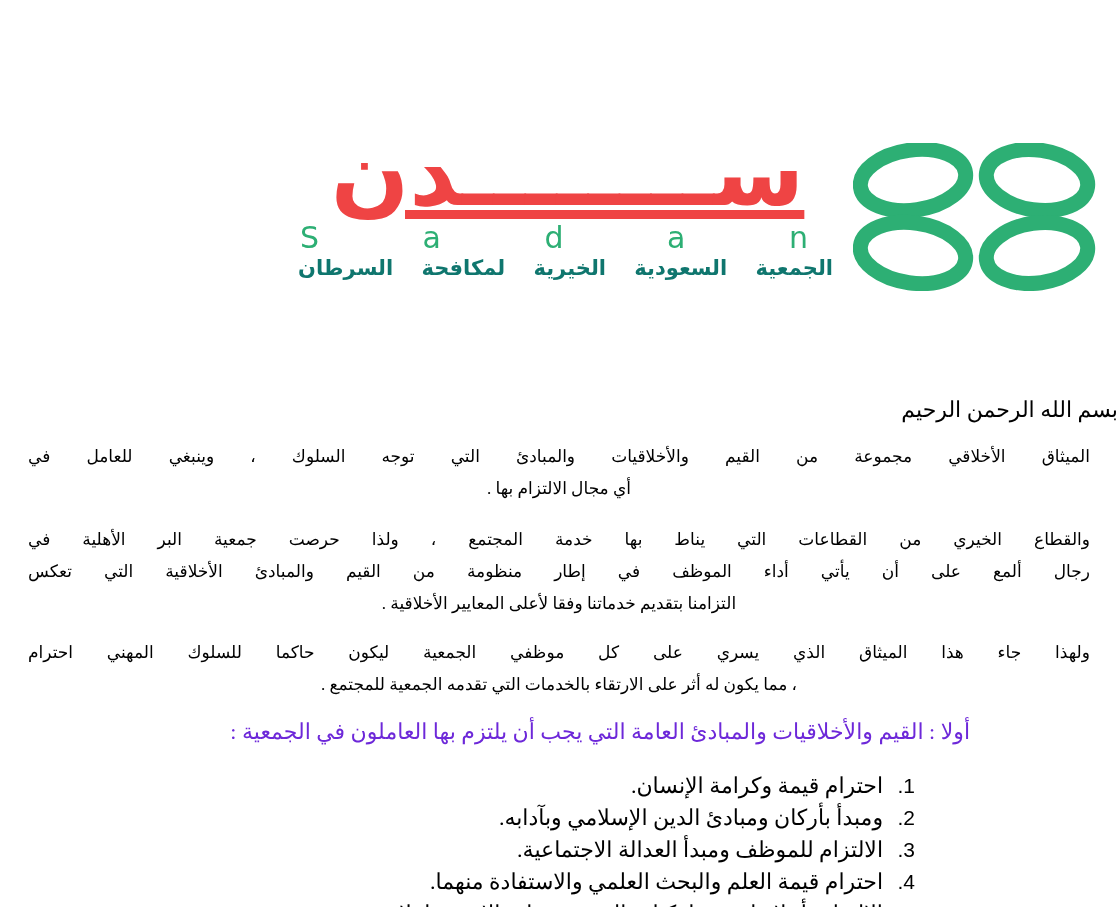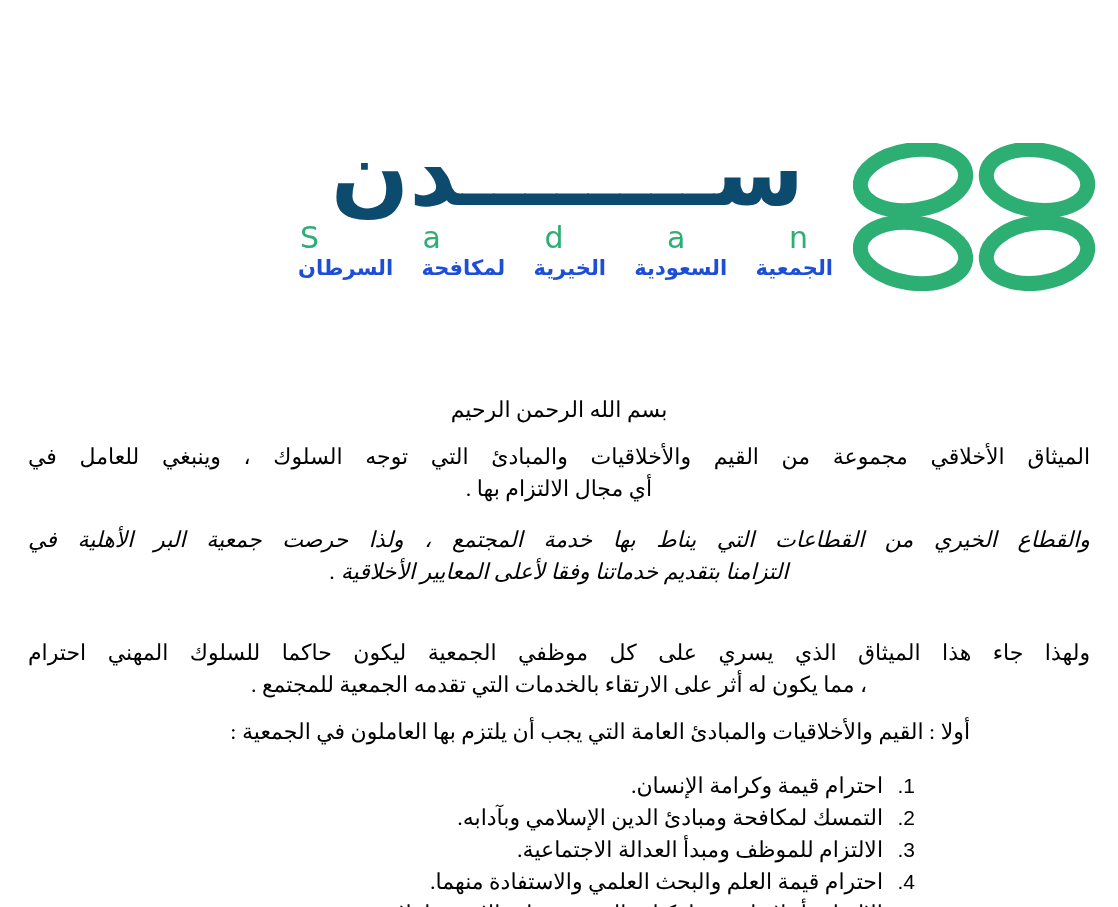--- a/index.html
+++ b/index.html
@@ -8,51 +8,52 @@
     width:1118px;height:907px;
     background:#ffffff;
     overflow:hidden;
     font-family:"Liberation Serif","DejaVu Serif",serif;
     color:#000;
   }
   
   .logo-wordmark{
     position:absolute;left:295px;top:128px;width:545px;height:100px;
     line-height:92px;font-size:92px;font-weight:bold;
-    color:#0c4a6e;text-align:center;direction:rtl;white-space:nowrap;
+    color:#ef4444;text-align:center;direction:rtl;white-space:nowrap;
     font-family:"DejaVu Sans",sans-serif;
+    text-decoration:underline;
   }
   .logo-latin{
     position:absolute;left:300px;top:220px;width:540px;height:36px;
     font-family:"DejaVu Sans",sans-serif;
     font-size:30px;font-weight:normal;color:#2DAF74;
     letter-spacing:47px;white-space:nowrap;line-height:36px;
   }
   .logo-tagline{
     position:absolute;left:298px;top:254px;width:535px;height:28px;
     font-family:"DejaVu Sans",sans-serif;
-    font-size:21px;font-weight:bold;color:#1d4ed8;
+    font-size:21px;font-weight:bold;color:#0f766e;
     direction:rtl;text-align:justify;text-align-last:justify;line-height:28px;
   }
   .logo-mark{position:absolute;left:853px;top:143px;}
   
   .bismillah{
     position:absolute;left:0;right:0;top:394px;
-    font-size:22px;text-align:center;direction:rtl;line-height:32px;
+    font-size:22px;direction:rtl;line-height:32px;
   }
-  .para{position:absolute;left:28px;right:28px;direction:rtl;font-size:22px;}
+  .para{position:absolute;left:28px;right:28px;direction:rtl;font-size:17px;}
   .para .jline{text-align:justify;text-align-last:justify;line-height:32px;height:32px;white-space:nowrap;}
   .para .lline{text-align:center;line-height:32px;height:32px;white-space:nowrap;}
   .p1{top:441px;}
-  .p2{top:524px;font-style:italic;}
+  .p2{top:524px;}
   .p3{top:637px;}
   .section-heading{
     position:absolute;left:28px;right:28px;top:716px;
     direction:rtl;text-align:right;padding-right:120px;box-sizing:border-box;
-    font-size:22px;line-height:32px;color:#000000;white-space:nowrap;
+    font-size:22px;line-height:32px;color:#6d28d9;white-space:nowrap;
   }
   .num-list{position:absolute;right:203px;left:28px;top:770px;direction:rtl;}
   .list-item{display:flex;direction:rtl;align-items:baseline;height:32px;line-height:32px;}
   .list-num{
     flex:0 0 26px;direction:rtl;text-align:right;
     font-family:"Liberation Sans","DejaVu Sans",sans-serif;
     font-size:21px;margin-left:6px;
   }
   .list-text{font-size:22px;direction:rtl;text-align:center;white-space:nowrap;}
 </style>
@@ -76,38 +77,39 @@
 
   <div class="bismillah">بسم الله الرحمن الرحيم</div>
 
   <div class="para p1">
     <div class="jline">الميثاق الأخلاقي مجموعة من القيم والأخلاقيات والمبادئ التي توجه السلوك ، وينبغي للعامل في</div>
     <div class="lline">أي مجال الالتزام بها .</div>
   </div>
 
   <div class="para p2">
     <div class="jline">والقطاع الخيري من القطاعات التي يناط بها خدمة المجتمع ، ولذا حرصت جمعية البر الأهلية في</div>
+    <div class="jline">رجال ألمع  على أن يأتي أداء الموظف في إطار منظومة من القيم والمبادئ الأخلاقية التي تعكس</div>
     <div class="lline">التزامنا بتقديم خدماتنا وفقا لأعلى المعايير الأخلاقية  .</div>
   </div>
 
   <div class="para p3">
     <div class="jline">ولهذا جاء هذا الميثاق الذي يسري على كل موظفي الجمعية ليكون حاكما للسلوك المهني احترام</div>
     <div class="lline">، مما يكون له أثر على الارتقاء بالخدمات التي تقدمه الجمعية للمجتمع .</div>
   </div>
 
   <div class="section-heading">أولا : القيم والأخلاقيات والمبادئ العامة التي يجب أن يلتزم بها العاملون في الجمعية :</div>
 
   <div class="num-list">
     <div class="list-item">
       <span class="list-num">1.</span>
       <span class="list-text">احترام قيمة وكرامة الإنسان.</span>
     </div>
     <div class="list-item">
       <span class="list-num">2.</span>
-      <span class="list-text">التمسك لمكافحة ومبادئ الدين الإسلامي وبآدابه.</span>
+      <span class="list-text">ومبدأ بأركان ومبادئ الدين الإسلامي وبآدابه.</span>
     </div>
     <div class="list-item">
       <span class="list-num">3.</span>
       <span class="list-text">الالتزام للموظف ومبدأ العدالة الاجتماعية.</span>
     </div>
     <div class="list-item">
       <span class="list-num">4.</span>
       <span class="list-text">احترام قيمة العلم والبحث العلمي والاستفادة منهما.</span>
     </div>
     <div class="list-item">

